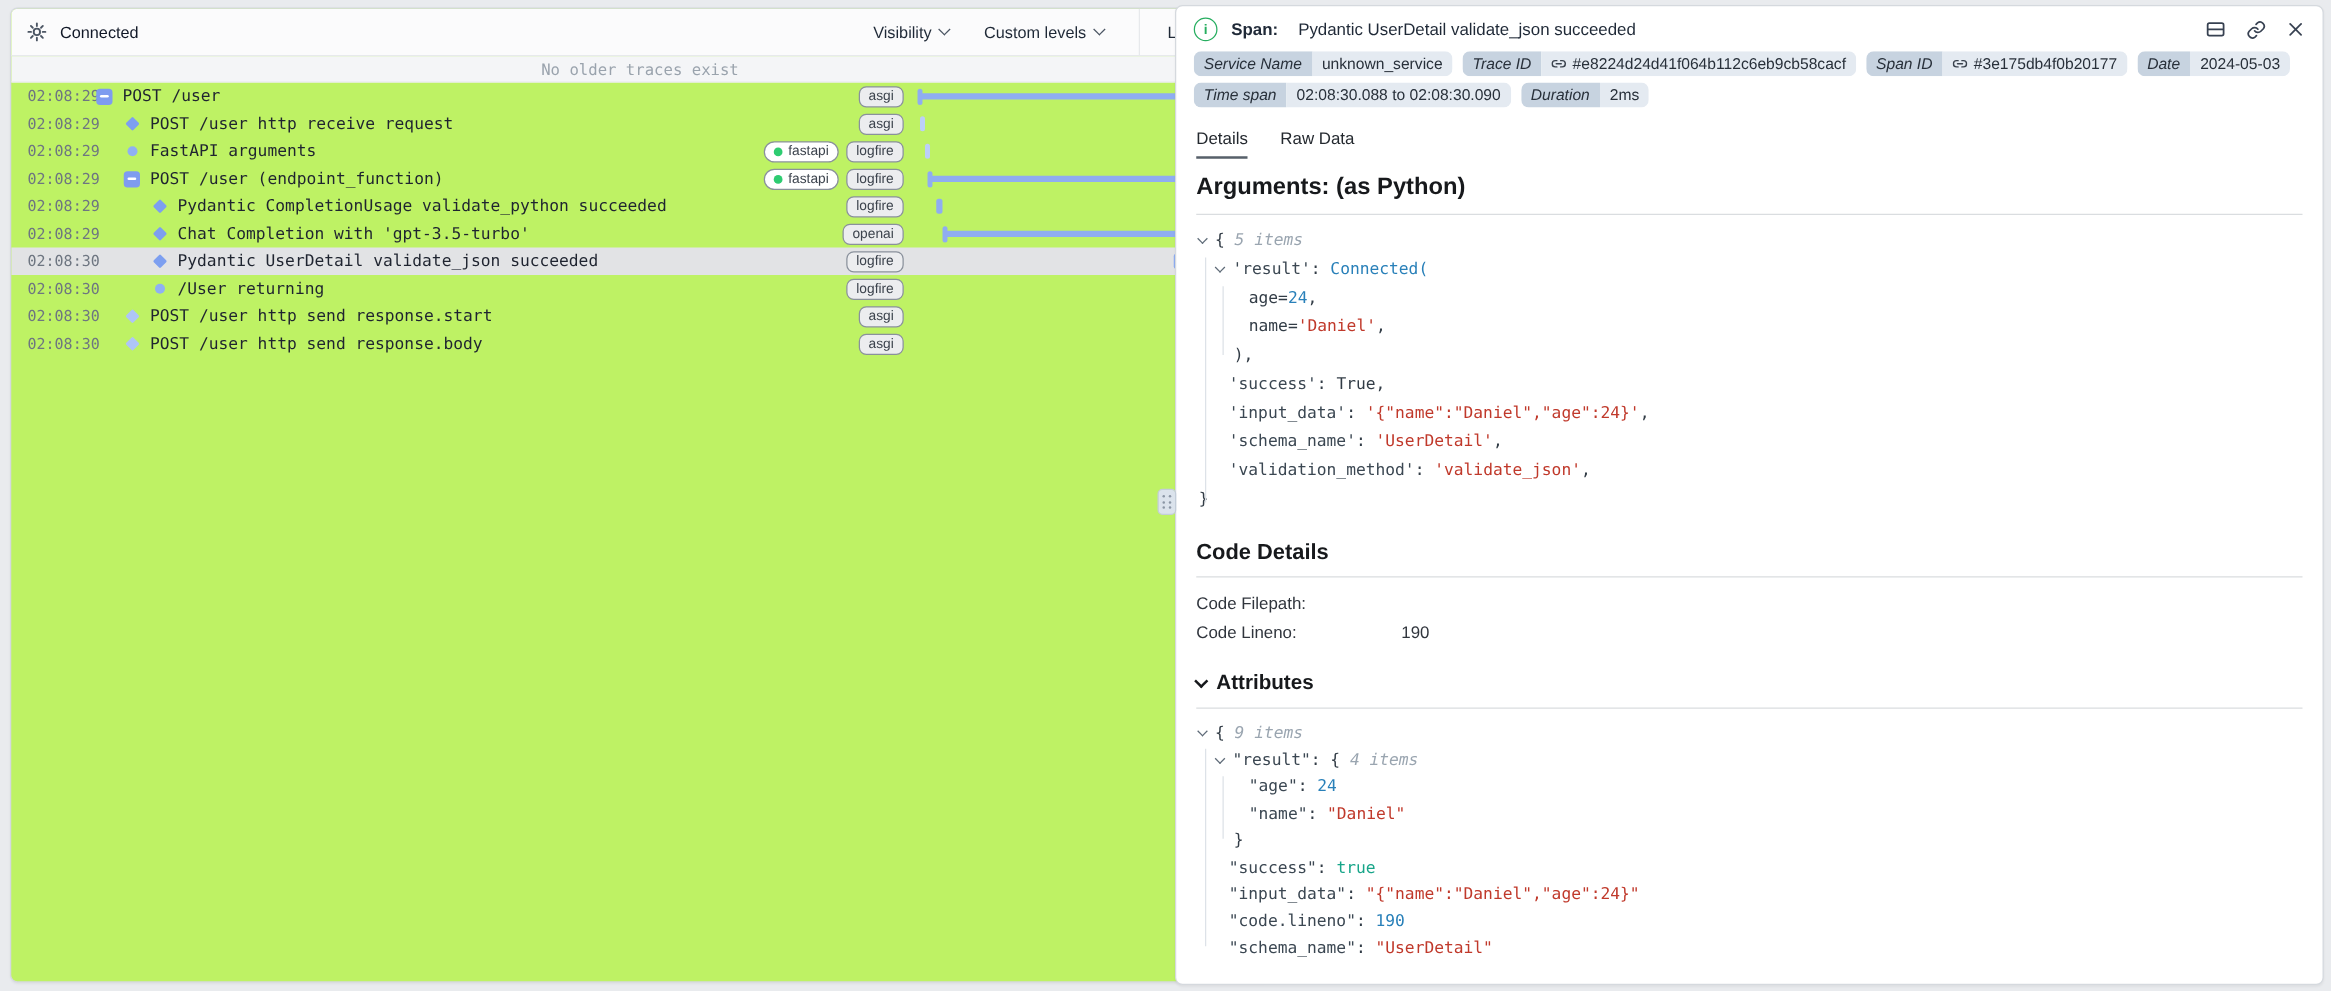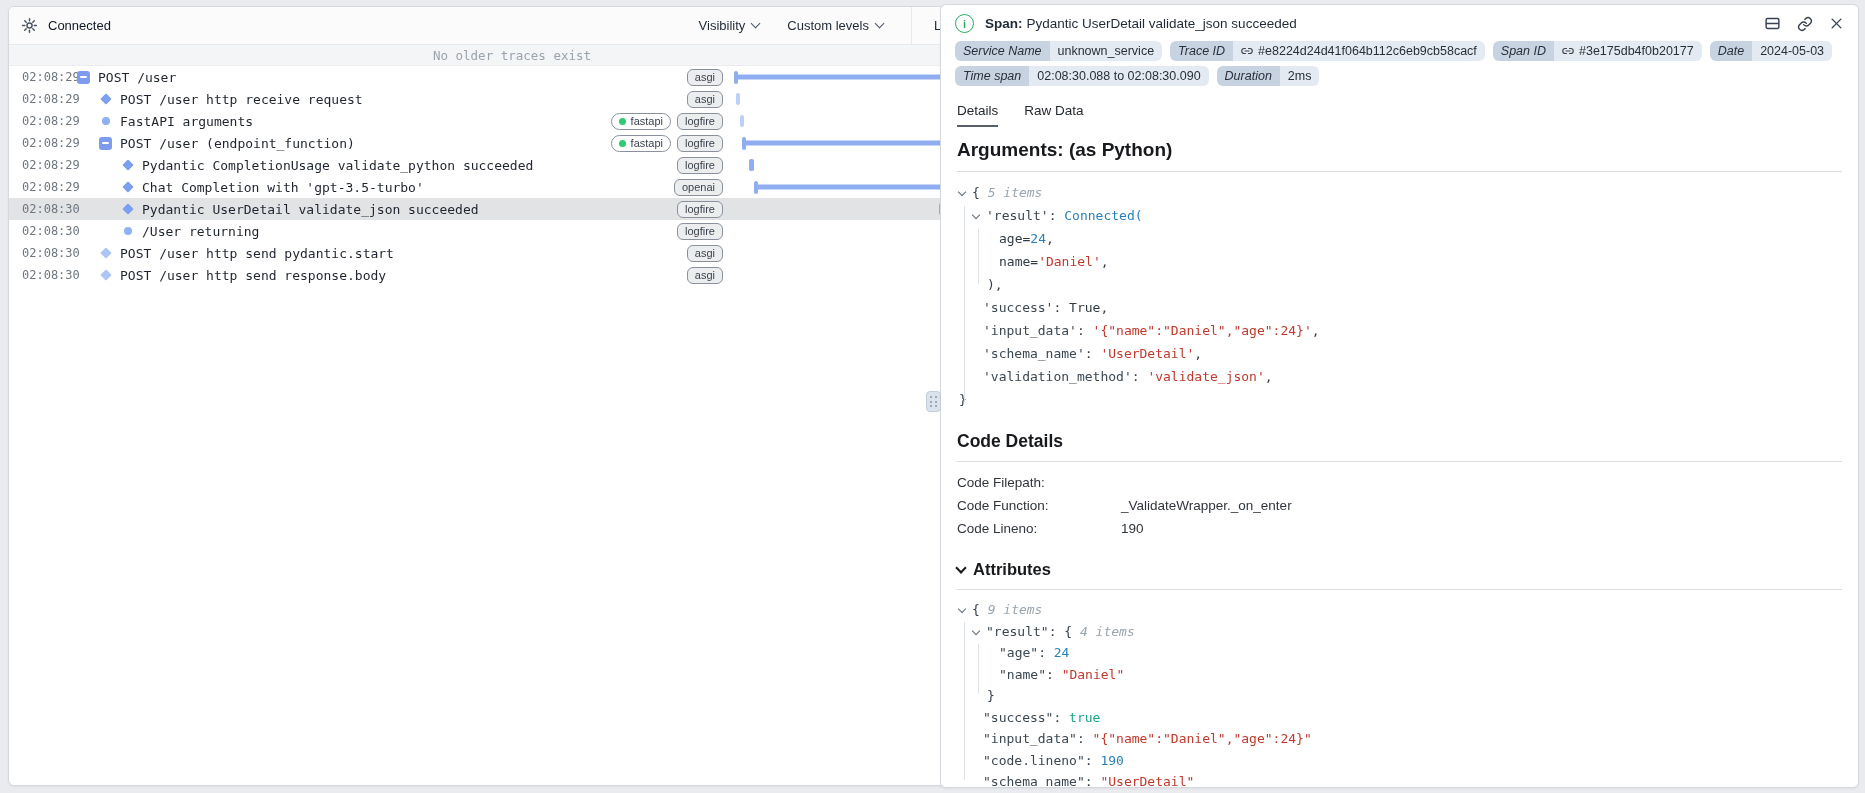--- a/index.html
+++ b/index.html
@@ -1,19 +1,19 @@
 <!DOCTYPE html>
 <html><head>
 <meta charset="utf-8">
 <style>
   *{margin:0;padding:0;box-sizing:border-box}
   html,body{width:1865px;height:793px;overflow:hidden}
   body{background:#e9ebee;font-family:"Liberation Sans",sans-serif;position:relative;color:#1f2937}
   .panel{position:absolute;border:1px solid #d5d9de;border-radius:6px;box-shadow:0 1px 2px rgba(0,0,0,.05);overflow:hidden}
-  .left-panel{left:8px;top:6px;width:1008px;height:780px;background:#ffffff}
+  .left-panel{left:8px;top:6px;width:1008px;height:780px;background:#bef264}
   .right-panel{left:940px;top:4px;width:919px;height:784px;background:#ffffff}
 
   
   .lp-header{height:38px;background:#fbfbfc;border-bottom:1px solid #e7e9ec;display:flex;align-items:center;padding-left:12px}
   .lp-status{font-size:13px;color:#111827;margin-left:10px}
   .lp-right{margin-left:auto;display:flex;align-items:center;height:100%}
   .menu{font-size:13px;color:#1f2937;margin-right:28px;display:flex;align-items:center;gap:7px;cursor:pointer}
   .chev-down{width:7px;height:7px;border-right:1.5px solid #4b5563;border-bottom:1.5px solid #4b5563;transform:rotate(45deg);display:inline-block;margin-top:-4px}
   .livetail{border-left:1px solid #e7e9ec;height:100%;display:flex;align-items:center;gap:8px;padding:0 22px;font-size:13px;color:#1f2937;cursor:pointer}
   .notice{height:21px;background:#f4f5f7;border-bottom:1px solid #ececef;color:#9aa3ad;font:12.5px "DejaVu Sans Mono",monospace;display:flex;align-items:center;justify-content:center}
@@ -44,21 +44,21 @@
 
   
   .grip{position:absolute;left:926px;top:391px;width:15px;height:21px;background:#dbe3ec;border:1px solid #c3cdd9;border-radius:4px;z-index:5;display:grid;grid-template-columns:repeat(2,2px);grid-auto-rows:2px;gap:2.5px;place-content:center;cursor:col-resize}
   .grip i{background:#8b96a5;border-radius:50%}
 
   
   .rp-header{display:flex;align-items:center;padding:9px 14px 5px 14px}
   .info-icon{flex:none;width:19px;height:19px;border:1.6px solid #27ae60;border-radius:50%;color:#27ae60;font-size:11px;font-weight:bold;display:flex;align-items:center;justify-content:center}
   .info-icon::after{content:'i'}
   .rp-title{margin-left:11px;font-size:13.5px;color:#1f2937;white-space:nowrap}
-  .rp-title b{margin-right:4px}
+  .rp-title b{margin-right:16px}
   .rp-icons{margin-left:auto;display:flex;gap:16px;align-items:center}
   .rp-icons .ibtn{cursor:pointer;display:flex;align-items:center}
   .badges{display:flex;gap:8px;padding:3px 14px 2px}
   .badge{display:inline-flex;border-radius:6px;overflow:hidden;font-size:12.5px;height:20px;flex:none}
   .badge-label{background:#c7d3e0;color:#28303a;font-style:italic;padding:0 8px;display:flex;align-items:center}
   .badge-value{background:#e4eaf1;color:#28303a;padding:0 8px;display:flex;align-items:center;gap:5px;white-space:nowrap}
   .tabs{display:flex;gap:26px;padding:15px 16px 0}
   .tab{font-size:13.5px;color:#24292f;padding-bottom:7px;cursor:pointer;border-bottom:2px solid transparent}
   .tab.active{border-bottom-color:#57606a}
   .rp-body{padding:0 16px}
@@ -239,21 +239,21 @@
           <i class="bar bar-tiny shade-med" style="left:211px;width:4px"></i>
         </span>
         <span class="tdur"></span>
       </div>
       <div class="trow">
         <span class="ttime">02:08:30</span>
         <span class="tind ind1"></span>
         <span class="ticon icon-diamond-light">
           <i></i>
         </span>
-        <span class="tlabel">POST /user http send pydantic.start</span>
+        <span class="tlabel">POST /user http send response.start</span>
         <span class="ttags">
           <span class="tag">asgi</span>
         </span>
         <span class="tbar">
           <i class="bar bar-tiny shade-light" style="left:214px;width:4px"></i>
         </span>
         <span class="tdur">1ms</span>
       </div>
       <div class="trow">
         <span class="ttime">02:08:30</span>
@@ -376,24 +376,20 @@
         <div class="cline" style="padding-left: 26px;"><span class="tok-key">'schema_name'</span><span class="tok-plain">: </span><span class="tok-str">'UserDetail'</span><span class="tok-plain">,</span></div>
         <div class="cline" style="padding-left: 26px;"><span class="tok-key">'validation_method'</span><span class="tok-plain">: </span><span class="tok-str">'validate_json'</span><span class="tok-plain">,</span></div>
         <div class="cline" style="padding-left: 2px;"><span class="tok-plain">}</span></div>
       </div>
     <div class="section-h h-code">Code Details</div>
     <div class="cd-rows">
         <div class="cd-row">
           <span class="cd-label">Code Filepath:</span>
         </div>
         <div class="cd-row">
-          <span class="cd-label">Code Function:</span>
-          <span class="cd-value">_ValidateWrapper._on_enter</span>
-        </div>
-        <div class="cd-row">
           <span class="cd-label">Code Lineno:</span>
           <span class="cd-value">190</span>
         </div>
       </div>
     <div class="section-h h-attrs">
         <i class="h-chev"></i>
         <span>Attributes</span>
       </div>
     <div class="codeblock cb-attrs">
       <i class="guide" style="left:7px;top:32px;height:158px"></i>

